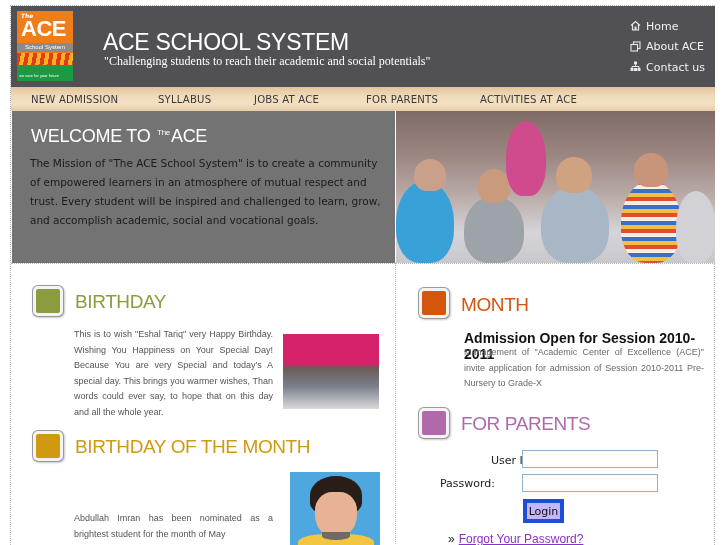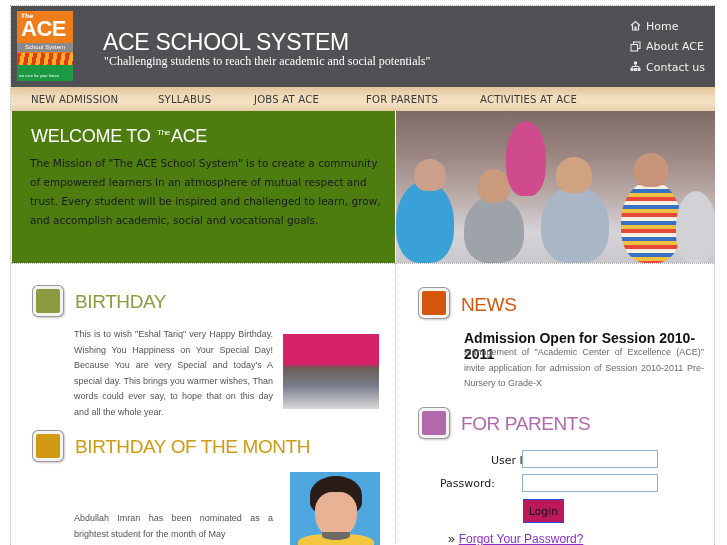--- a/index.html
+++ b/index.html
@@ -25,21 +25,21 @@
     .top-links { position: absolute; left: 618px; top: 10px; }
     .top-link { display: flex; align-items: center; color: #f2f2f2; font-size: 11px; height: 20.5px; cursor: pointer; font-family: "DejaVu Sans", sans-serif; }
     .top-link .ico { width: 12px; height: 12px; margin-right: 5px; display: inline-block; color: #e8e8e8; font-size: 10px; line-height: 12px; text-align: center; }
 
     
     .nav { position: absolute; left: 0; top: 81px; width: 704px; height: 24px;
            background: linear-gradient(#e2c49a, #f1dcbc 40%, #f3e0c3 70%, #e7cda8); }
     .nav-item { position: absolute; top: 6px; font-family: "DejaVu Sans", sans-serif; font-size: 11px; color: #3a3a3a; letter-spacing: 0.2px; cursor: pointer; transform: scaleX(0.92); transform-origin: left; }
 
     
-    .welcome { position: absolute; left: 1px; top: 105px; width: 383px; height: 152px; background: #4d7c0f; }
+    .welcome { position: absolute; left: 1px; top: 105px; width: 383px; height: 152px; background: #737373; }
     .welcome-title { position: absolute; left: 19px; top: 15px; color: #ffffff; font-family: "Liberation Sans", sans-serif; font-size: 18px; letter-spacing: -0.3px; }
     .welcome-title sup { font-size: 8px; vertical-align: 7px; margin-left: 2px; margin-right: 1px; }
     .welcome-text { position: absolute; left: 18px; top: 43px; width: 360px; color: #1b1b1b; font-size: 10.5px; line-height: 19px; font-family: "DejaVu Sans", sans-serif; }
 
     .hero-photo { position: absolute; left: 385px; top: 105px; width: 319px; height: 152px; overflow: hidden;
                   background: linear-gradient(180deg, #7e6b66 0%, #9d8783 30%, #b9aaa6 55%, #d6d4d9 80%, #c7c7cc 100%); }
     .hero-photo .kid { position: absolute; border-radius: 50% 50% 40% 40%; }
 
     .divider-h { position: absolute; left: 0; top: 257px; width: 704px; border-top: 1px dotted #b8b8b8; }
     .divider-v { position: absolute; left: 384px; top: 257px; height: 283px; border-left: 1px dotted #b8b8b8; }
@@ -56,21 +56,21 @@
     .photo-student { position: absolute; left: 279px; top: 466px; width: 90px; height: 79px; overflow: hidden; background: #4ea7de; }
     .photo-student .hair { position: absolute; left: 20px; top: 4px; width: 52px; height: 38px; background: #2a1d18; border-radius: 50% 50% 30% 30%; }
     .photo-student .face { position: absolute; left: 25px; top: 20px; width: 42px; height: 46px; background: #e8b394; border-radius: 40% 40% 50% 50%; }
     .photo-student .shirt { position: absolute; left: 8px; top: 62px; width: 76px; height: 20px; background: #f2c640; border-radius: 40% 40% 0 0; }
     .photo-student .collar { position: absolute; left: 32px; top: 60px; width: 28px; height: 8px; background: #6f6a64; border-radius: 0 0 50% 50%; }
 
     .news-head { position: absolute; left: 453px; top: 324px; font-family: "Liberation Sans", sans-serif; font-size: 14px; font-weight: bold; color: #111; }
 
     .form-label { position: absolute; font-family: "DejaVu Sans", sans-serif; font-size: 11px; color: #222; text-align: right; width: 80px; }
     .form-input { position: absolute; width: 136px; height: 18px; border: 1px solid #8db2d0; background: #fff; }
-    .login-btn { position: absolute; left: 512px; top: 493px; width: 41px; height: 24px; background: #be185d; border: 1px solid #1d4ed8; font-family: "DejaVu Sans", sans-serif; font-size: 11px; color: #111; cursor: pointer; }
+    .login-btn { position: absolute; left: 512px; top: 493px; width: 41px; height: 24px; background: #c4b5fd; border: 4px solid #1d4ed8; font-family: "DejaVu Sans", sans-serif; font-size: 11px; color: #111; cursor: pointer; }
     .forgot { position: absolute; left: 437px; top: 526px; font-family: "Liberation Sans", sans-serif; font-size: 12px; color: #222; }
     .forgot a { color: #8b2fc9; text-decoration: underline; margin-left: 4px; cursor: pointer; }
   </style>
 </head>
 <body>
 
 <div class="page">
 
   <div class="header">
     <div class="logo">
@@ -160,21 +160,21 @@
   <div class="sec-title" style="left:64px;top:430px;color:#cf9a10;">BIRTHDAY OF THE MONTH</div>
   <div class="body-text" style="left:63px;top:466px;width:199px;margin-top:39px;">Abdullah Imran has been nominated as a brightest student for the month of May</div>
   <div class="photo-student">
     <div class="hair"></div>
     <div class="face"></div>
     <div class="shirt"></div>
     <div class="collar"></div>
   </div>
 
   <div class="sec-icon" style="left:408px;top:282px;background:#d4560c;"></div>
-  <div class="sec-title" style="left:450px;top:288px;color:#d4560c;">NEWS</div>
+  <div class="sec-title" style="left:450px;top:288px;color:#d4560c;">MONTH</div>
   <div class="news-head">Admission Open for Session 2010-2011</div>
   <div class="body-text" style="left:453px;top:339px;width:240px;color:#6a6a6a;">Management of "Academic Center of Excellence (ACE)" invite application for admission of Session 2010-2011 Pre-Nursery to Grade-X</div>
 
   <div class="sec-icon" style="left:408px;top:402px;background:#b06aac;"></div>
   <div class="sec-title" style="left:450px;top:407px;color:#b06aac;">FOR PARENTS</div>
 
   <div class="form-label" style="left:444px;top:448px;">User ID:</div>
   <input class="form-input" style="left: 511px; top: 444px;" type="text" value="">
 
   <div class="form-label" style="left:404px;top:471px;text-align:right;">Password:</div>

